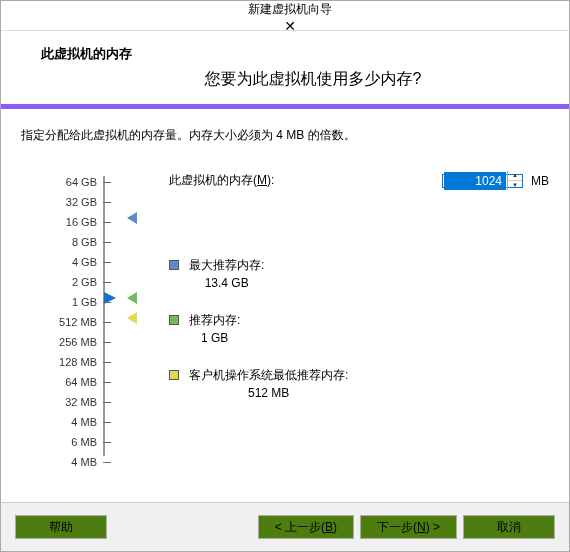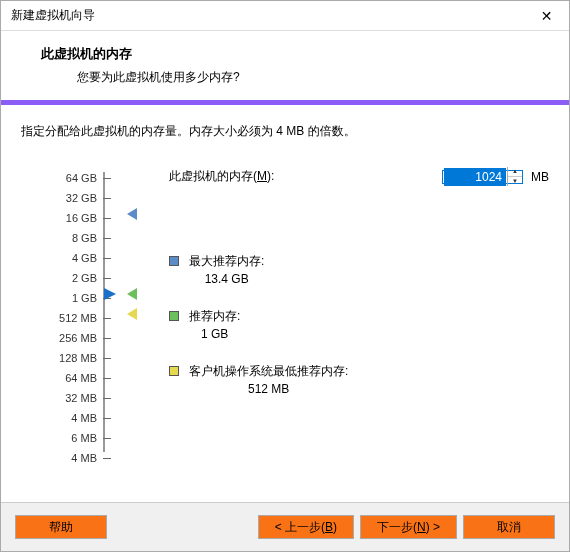--- a/index.html
+++ b/index.html
@@ -15,38 +15,39 @@
     display: flex;
     flex-direction: column;
   }
   .titlebar {
     display: flex;
     align-items: center;
     justify-content: space-between;
     height: 30px;
     padding: 0 0 0 10px;
     border-bottom: 1px solid #ddd;
+    flex-direction: column;
   }
   .titlebar-title { font-size: 12px; }
   .close-btn {
     width: 45px;
     height: 30px;
     display: flex;
     align-items: center;
     justify-content: center;
     font-size: 14px;
   }
 
   .header {
     padding: 14px 20px 14px 40px;
     border-bottom: 5px solid #8b5cf6;
     background: #fff;
   }
   .header-title { font-weight: bold; font-size: 13px; margin-bottom: 6px; }
-  .header-sub { font-size: 12px; margin-left: 36px; }
+  .header-sub { font-size: 16px; margin-left: 36px; text-align: center; }
 
   .content {
     flex: 1;
     padding: 18px 20px 10px 20px;
     position: relative;
   }
   .instr { margin-bottom: 28px; }
 
   .mem-row {
     display: flex;
@@ -177,21 +178,21 @@
     border-top: 1px solid #ccc;
     padding: 12px 14px;
     display: flex;
     align-items: center;
     background: #f0f0f0;
   }
   .btn {
     height: 24px;
     padding: 0 16px;
     border: 1px solid #aaa;
-    background: #f97316;
+    background: #4d7c0f;
     font-size: 12px;
     font-family: inherit;
     min-width: 92px;
   }
   .spacer { flex: 1; }
   .btn + .btn { margin-left: 6px; }
 </style>
 </head>
 <body>
 

